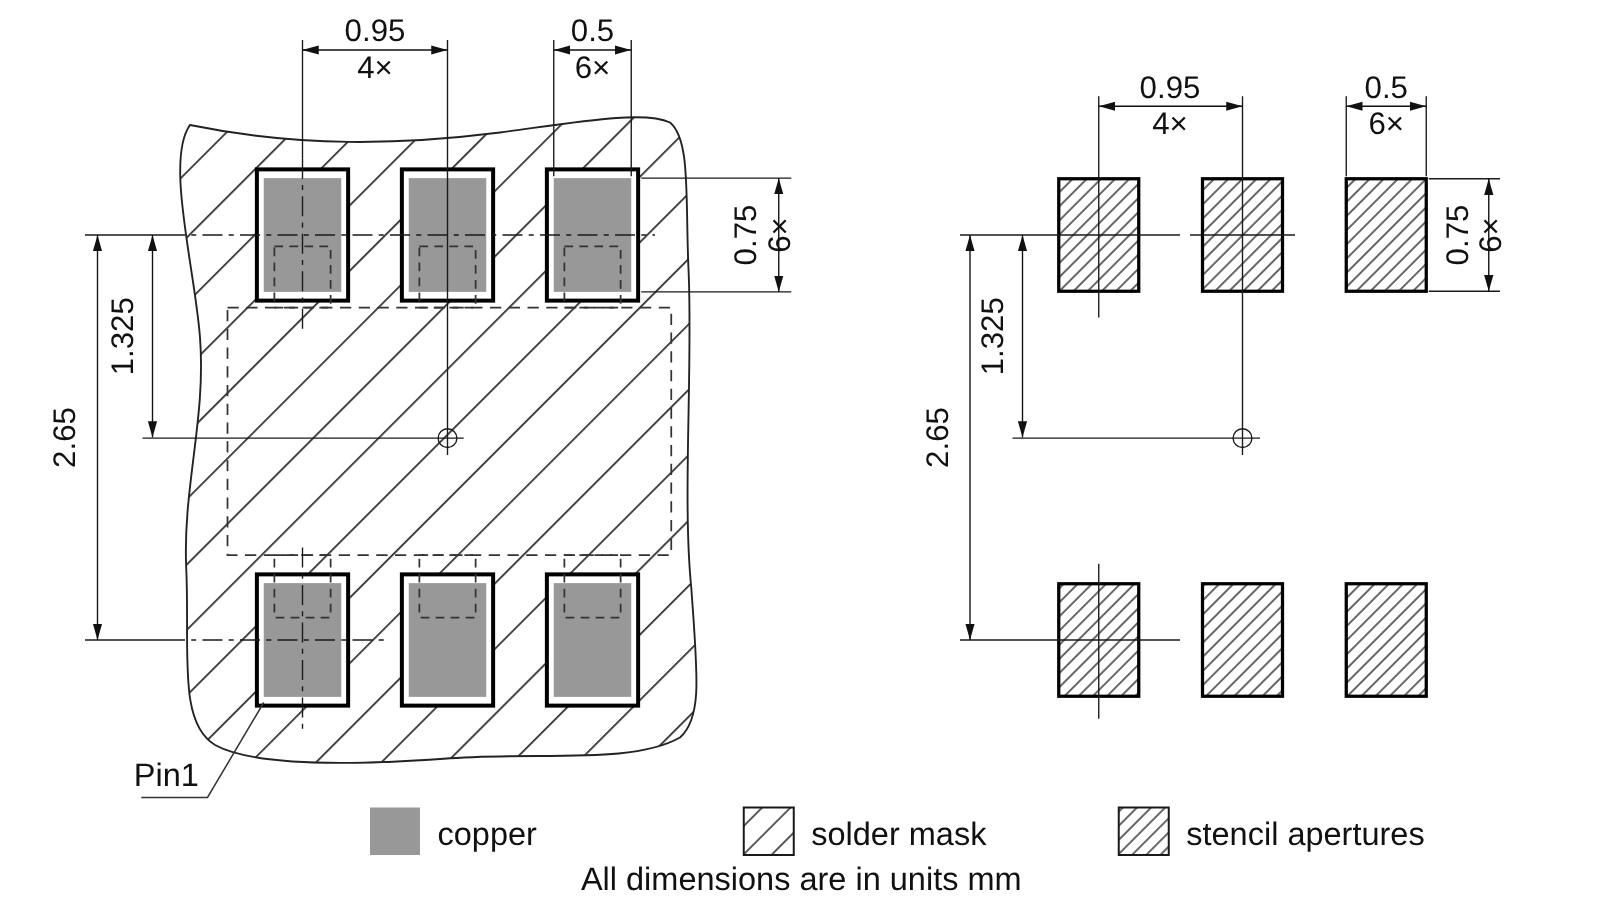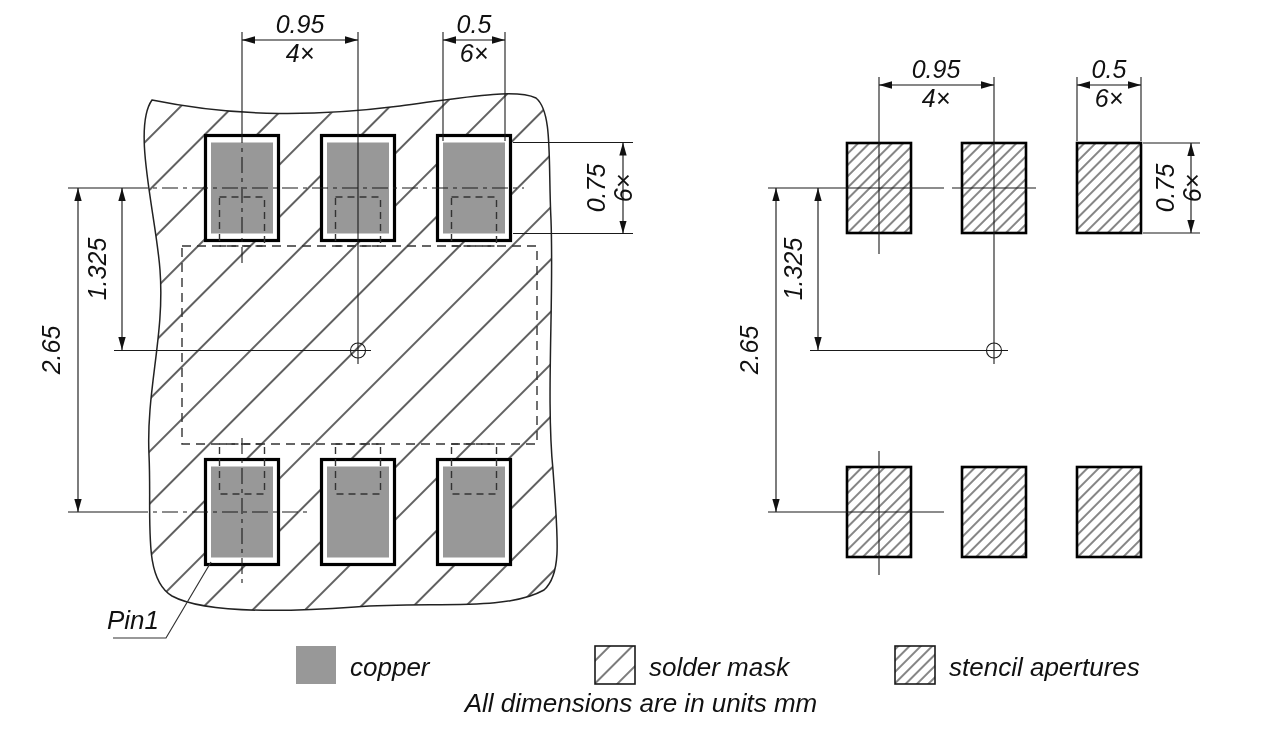--- a/index.html
+++ b/index.html
@@ -1,16 +1,16 @@
 <!DOCTYPE html>
 <html><head>
 <meta charset="utf-8">
 <style>
   html,body{margin:0;padding:0;background:#ffffff;}
-  .stage{width:1280px;height:734px;position:relative;background:#fff;overflow:hidden;font-style:italic;}
+  .stage{width:1280px;height:734px;position:relative;background:#fff;overflow:hidden;}
   svg{display:block;}
   text{font-family:"Liberation Sans","DejaVu Sans",sans-serif;fill:#111;}
   .dimtxt{font-size:25px;}
   .lbltxt{font-size:26px;}
 </style>
 </head>
 <body>
 
 <div class="stage">
 <svg width="1280" height="734" viewBox="0 0 1280 734">

